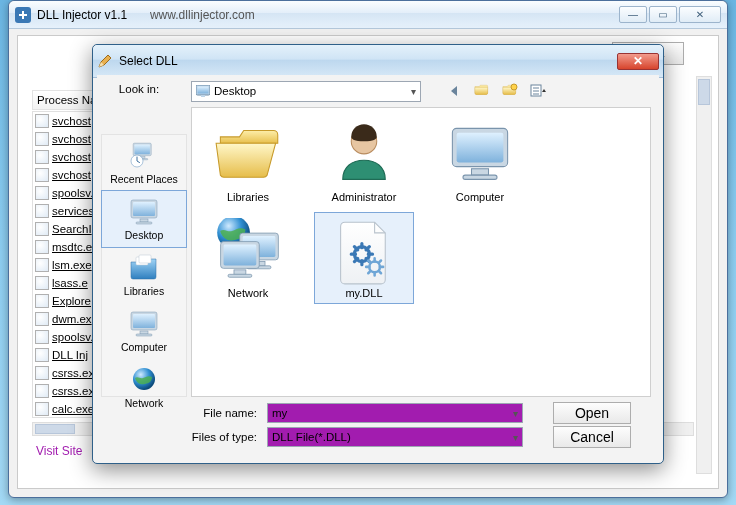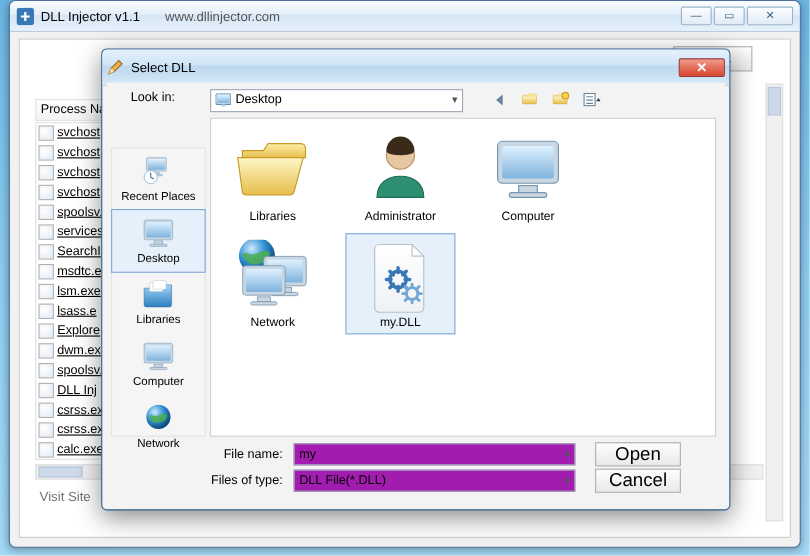--- a/index.html
+++ b/index.html
@@ -54,21 +54,21 @@
     border: 1px solid #e0e0e0; overflow: hidden; text-decoration: underline;
   }
   .proc-item {
     height: 18px; font-size: 11.5px; display: flex; align-items: center; padding-left: 2px; white-space: nowrap; overflow: hidden;
   }
   .proc-item::before {
     content: ""; display: inline-block; width: 12px; height: 12px; margin-right: 3px;
     border: 1px solid #b0b0b0; background: radial-gradient(circle at 35% 35%, #fff, #dfeaf5);
   }
   .visit {
-    position: absolute; left: 18px; bottom: 30px; font-size: 12px; color: #737373;
+    position: absolute; left: 18px; bottom: 30px; font-size: 12px; color: #a21caf;
   }
   .main-scroll-v { position:absolute; right:6px; top:40px; bottom:14px; width:16px; background:#f0f0f0; border:1px solid #dedede;}
   .main-scroll-v .thumb{position:absolute; left:1px; right:1px; top:2px; height:26px; background:#cdd9e8; border:1px solid #b7c6da;}
   .main-scroll-h { position:absolute; left:14px; right:24px; bottom:52px; height:14px; background:#f0f0f0; border:1px solid #dedede;}
   .main-scroll-h .thumb{position:absolute; top:1px; bottom:1px; left:2px; width:40px; background:#cdd9e8; border:1px solid #b7c6da;}
 
   
   .dialog {
     position: absolute; left: 92px; top: 44px; width: 572px; height: 420px;
     border: 1px solid #2f6089; border-radius: 5px;
@@ -121,21 +121,21 @@
 
   .bottom-rows{position:absolute; left:0; right:8px; bottom:6px; height:52px;}
   .br{display:flex; align-items:center; height:24px;}
   .br-lbl{width:170px; text-align:right; font-size:11.5px; padding-right:10px;}
   .br-combo{
     flex:0 0 256px; height:20px; background:#a21caf; border:1px solid #9da7b3; position:relative; font-size:11.5px;
     display:flex; align-items:center; padding-left:4px;
   }
   .br-combo::after{content:"▾"; position:absolute; right:4px; font-size:10px; color:#555;}
   .br-btn{
-    margin-left:18px; width:78px; height:22px; font-size:17px; text-align:center; line-height:20px;
+    margin-left:30px; width:78px; height:22px; font-size:14px; text-align:center; line-height:20px;
     background:linear-gradient(#fdfdfd,#e9e9e9); border:1px solid #adadad;
   }
 
   
   .mon-mini{display:inline-block; vertical-align:middle; margin-right:4px;}
 </style>
 </head>
 <body>
 
 <svg width="0" height="0" style="position:absolute">

